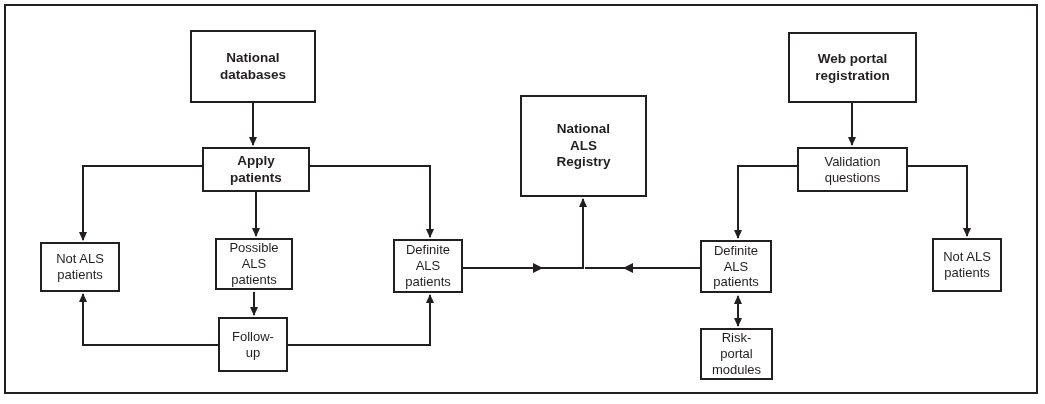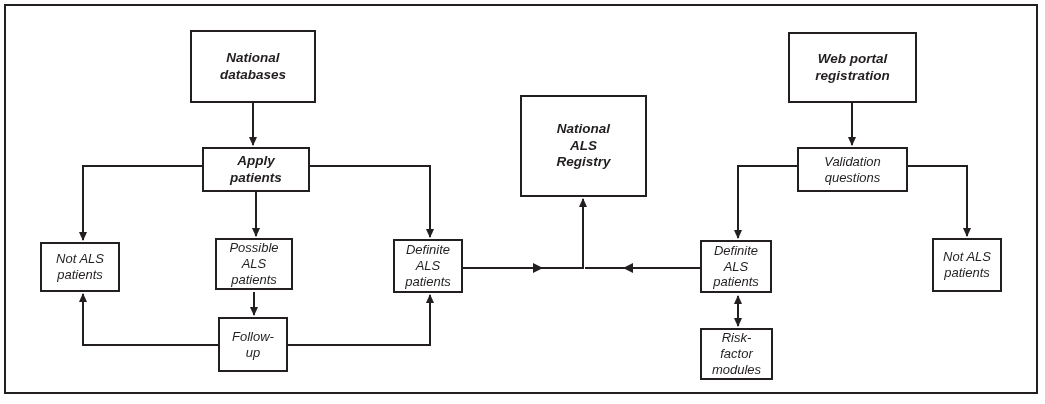--- a/index.html
+++ b/index.html
@@ -38,21 +38,20 @@
     background: #ffffff;
     color: #231f20;
     display: flex;
     align-items: center;
     justify-content: center;
     text-align: center;
     white-space: pre-line;
     font-size: 13px;
     line-height: 1.22;
     font-weight: 400;
-    font-style: italic;
   }
   .node.bold {
     font-weight: 700;
     font-size: 13.5px;
   }
   
   #n-nd  { left: 190px; top: 30px;  width: 126px; height: 73px; }
   #n-aa  { left: 202px; top: 147px; width: 108px; height: 45px; }
   #n-nal { left: 40px;  top: 242px; width: 80px;  height: 50px; }
   #n-pa  { left: 215px; top: 238px; width: 78px;  height: 52px; }
@@ -119,16 +118,16 @@
   <div class="node bold" id="n-wp"><span>Web portal
 registration</span></div>
   <div class="node" id="n-vq"><span>Validation
 questions</span></div>
   <div class="node" id="n-dar"><span>Definite
 ALS
 patients</span></div>
   <div class="node" id="n-nar"><span>Not ALS
 patients</span></div>
   <div class="node" id="n-rf"><span>Risk-
-factor
+portal
 modules</span></div>
 
 </div>
 
 </body></html>

